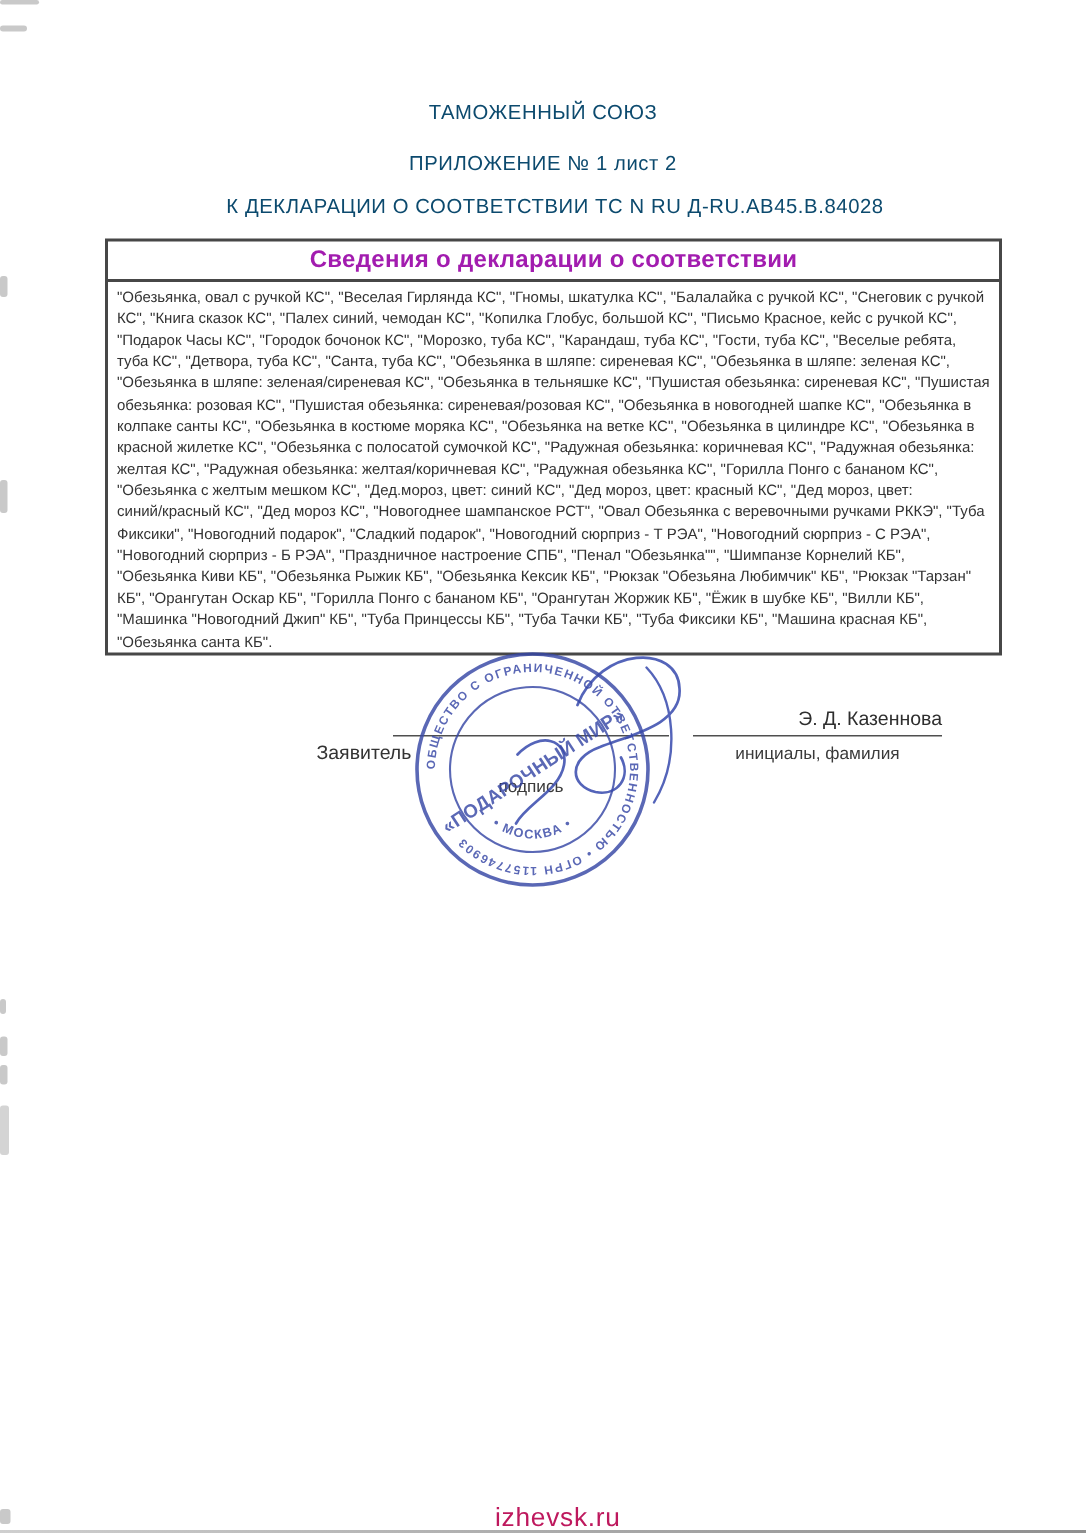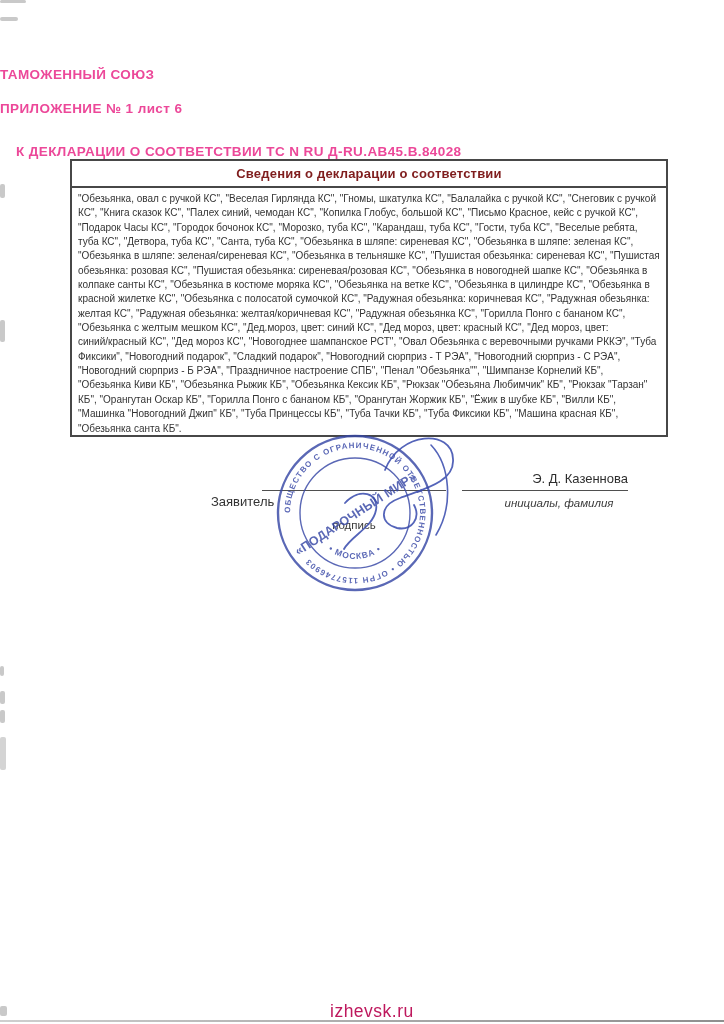--- a/index.html
+++ b/index.html
@@ -7,62 +7,62 @@
     position: relative;
     width: 724px;
     height: 1024px;
     margin: 0 auto;
     background: #ffffff;
     font-family: "Liberation Sans", sans-serif;
     overflow: hidden;
   }
   .title {
     position: absolute; left: 0; right: 0;
-    text-align: left;
-    font-weight: bold;
-    color: #ec4899;
+    text-align: center;
+    font-weight: normal;
+    color: #0c4a6e;
     font-size: 13.5px;
     letter-spacing: 0.4px;
   }
   .t1 { top: 67px; }
   .t2 { top: 101px; }
-  .t3 { top: 144px; padding-left: 16px; }
+  .t3 { top: 130px; padding-left: 16px; }
 
   .decl-box {
     position: absolute;
     left: 70px; top: 159px;
     width: 598px; height: 278px;
     border: 2px solid #474747;
     box-sizing: border-box;
     background: #fff;
   }
   .decl-header {
     height: 25px;
     border-bottom: 2px solid #474747;
     display: flex; align-items: center; justify-content: center;
     font-weight: bold;
-    font-size: 13px;
-    color: #7f1d1d;
+    font-size: 16px;
+    color: #a21caf;
     letter-spacing: 0.2px;
   }
   .decl-body { padding: 4px 6px 0 6px; overflow: hidden; }
   .ln {
     font-size: 10px;
     line-height: 14.35px;
     white-space: nowrap;
     color: #333333;
   }
 
   .applicant { position: absolute; left: 211px; top: 494px; font-size: 13px; color: #333; }
   .sigline { position: absolute; height: 0; border-top: 1.5px solid #4f4f4f; }
   .sigline-left  { left: 262px; top: 490px; width: 184px; }
   .sigline-right { left: 462px; top: 490px; width: 166px; }
   .caption { position: absolute; font-size: 11.5px; color: #3a3a3a; text-align: center; }
   .cap-left  { left: 262px; top: 496px; width: 184px; margin-top: 23px; }
-  .cap-right { left: 476px; top: 497px; width: 166px; font-style: italic; }
+  .cap-right { left: 462px; top: 497px; width: 166px; }
   .name { position: absolute; left: 462px; top: 471px; width: 166px; text-align: right; font-size: 13px; color: #2e2e2e; }
 
   .stamp { position: absolute; left: 270px; top: 428px; opacity: 0.82; }
   .stamp text { fill: #3747a6; }
   .ring-text   { font-size: 8px;   font-weight: bold; letter-spacing: 1.1px; }
   .bottom-text { font-size: 8.5px; font-weight: bold; letter-spacing: 1px; }
   .center-text { font-size: 12.5px; font-weight: bold; letter-spacing: 0.2px; }
 
   .autograph { position: absolute; left: 300px; top: 423px; opacity: 0.88; }
 
@@ -86,21 +86,21 @@
     position: absolute; left: 0; right: 0; top: 1020px; height: 2px;
     background: linear-gradient(to right, #cfcfcf 0%, #a8a8a8 55%, #8f8f8f 100%);
   }
 </style>
 </head>
 <body>
 
 <div class="page">
 
   <div class="title t1">ТАМОЖЕННЫЙ СОЮЗ</div>
-  <div class="title t2">ПРИЛОЖЕНИЕ № 1 лист 6</div>
+  <div class="title t2">ПРИЛОЖЕНИЕ № 1 лист 2</div>
   <div class="title t3">К ДЕКЛАРАЦИИ О СООТВЕТСТВИИ ТС N RU Д-RU.АВ45.В.84028</div>
 
   <div class="decl-box">
     <div class="decl-header">Сведения о декларации о соответствии</div>
     <div class="decl-body">
       <div class="ln">"Обезьянка, овал с ручкой КС", "Веселая Гирлянда КС", "Гномы, шкатулка КС", "Балалайка с ручкой КС", "Снеговик с ручкой</div>
       <div class="ln">КС", "Книга сказок КС", "Палех синий, чемодан КС", "Копилка Глобус, большой КС", "Письмо Красное, кейс с ручкой КС",</div>
       <div class="ln">"Подарок Часы КС", "Городок бочонок КС", "Морозко, туба КС", "Карандаш, туба КС", "Гости, туба КС", "Веселые ребята,</div>
       <div class="ln">туба КС", "Детвора, туба КС", "Санта, туба КС", "Обезьянка в шляпе: сиреневая КС", "Обезьянка в шляпе: зеленая КС",</div>
       <div class="ln">"Обезьянка в шляпе: зеленая/сиреневая КС", "Обезьянка в тельняшке КС", "Пушистая обезьянка: сиреневая КС", "Пушистая</div>

